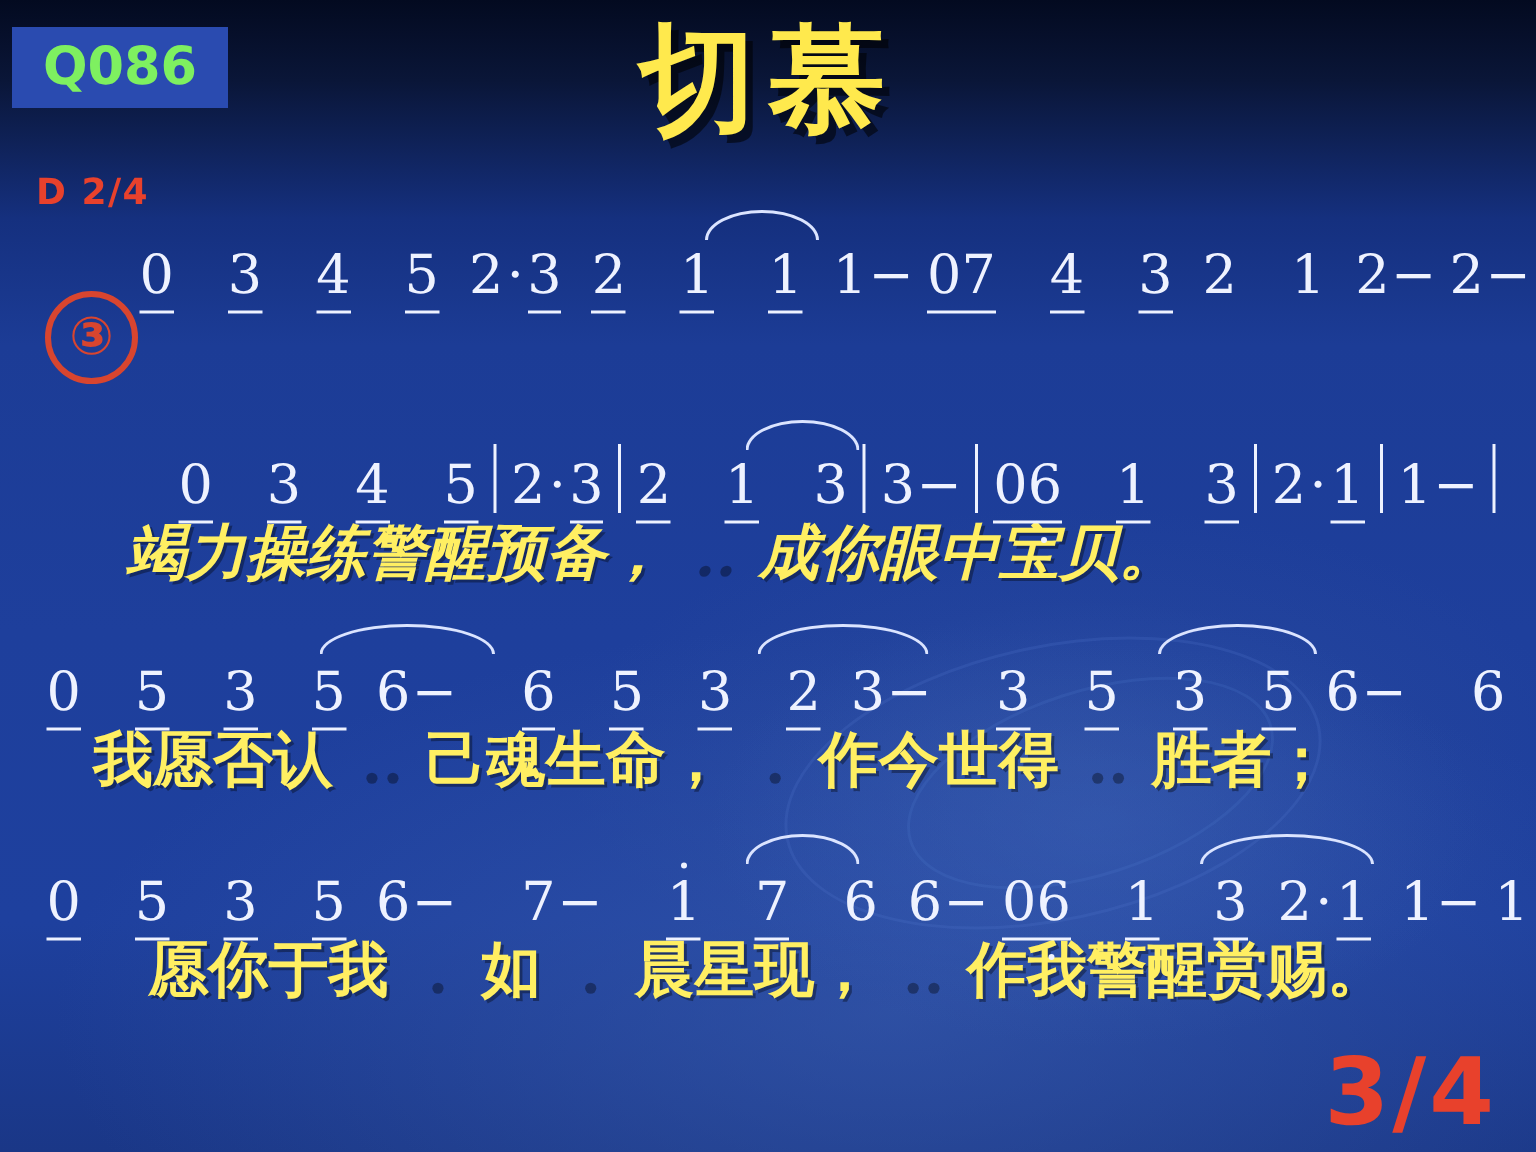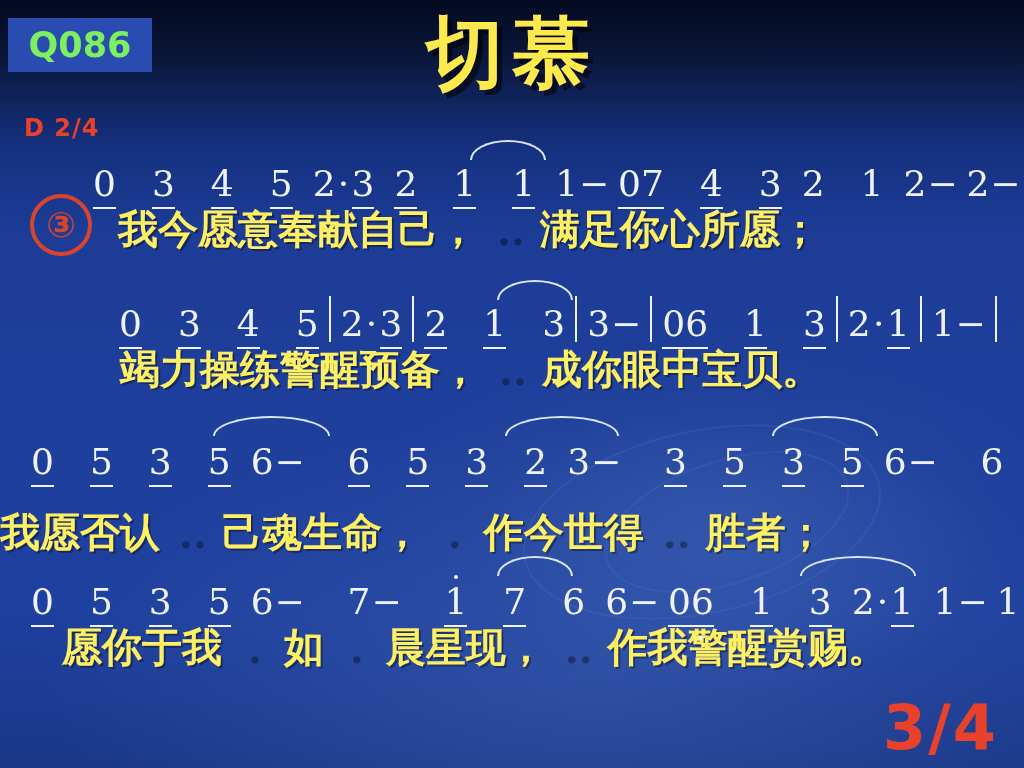--- a/index.html
+++ b/index.html
@@ -263,25 +263,20 @@
       <span class="note"><span class="glyph">1</span></span>
       <span class="bar"></span>
       <span class="note"><span class="glyph">2</span></span>
       <span class="dash">−</span>
       <span class="bar"></span>
       <span class="note"><span class="glyph">2</span></span>
       <span class="dash">−</span>
       <span class="bar"></span>
     </div>
     <div class="tie" style="left:470px; top:-8px; width:72px;"></div>
-    <div class="lyrics-row" style="padding-left:118px;">
-      <span>我今愿意奉献自己，</span>
-      <span class="gap" style="font-size:40px;">..</span>
-      <span>满足你心所愿；</span>
-    </div>
   </div>
 
   <div class="stave" style="left:0; top:288px;">
     <div class="notes-row" style="padding-left:118px;">
       <span class="note beam"><span class="glyph">0</span></span>
       <span class="gap">.</span>
       <span class="note beam"><span class="glyph">3</span></span>
       <span class="gap">.</span>
       <span class="note beam"><span class="glyph">4</span></span>
       <span class="gap">.</span>
@@ -308,21 +303,21 @@
       <span class="bar"></span>
       <span class="note"><span class="glyph">2</span></span>
       <span class="dotsep">·</span>
       <span class="note beam"><span class="glyph">1</span></span>
       <span class="bar"></span>
       <span class="note"><span class="glyph">1</span></span>
       <span class="dash">−</span>
       <span class="bar"></span>
     </div>
     <div class="tie" style="left:497px; top:-8px; width:72px;"></div>
-    <div class="lyrics-row" style="padding-left:120px;">
+    <div class="lyrics-row" style="padding-left:84px;font-style:italic;">
       <span>竭力操练警醒预备，</span>
       <span class="gap" style="font-size:40px;">..</span>
       <span>成你眼中宝贝。</span>
     </div>
   </div>
 
   <div class="stave" style="left:0; top:426px;">
     <div class="notes-row" style="padding-left:30px;">
       <span class="note beam"><span class="glyph">0</span></span>
       <span class="gap">.</span>
@@ -363,21 +358,21 @@
       <span class="note"><span class="glyph">6</span></span>
       <span class="gap">.</span>
 
       <span class="bar"></span>
 
       <span class="bar"></span>
     </div>
     <div class="tie" style="left:213px; top:-10px; width:113px;"></div>
     <div class="tie" style="left:505px; top:-10px; width:110px;"></div>
     <div class="tie" style="left:772px; top:-10px; width:102px;"></div>
-    <div class="lyrics-row" style="margin-top:25px;">
+    <div class="lyrics-row" style="padding-left:62px;">
       <span>我愿否认</span>
       <span class="gap" style="font-size:40px;">..</span>
       <span>己魂生命，</span>
       <span class="gap" style="font-size:40px;">.</span>
       <span>作今世得</span>
       <span class="gap" style="font-size:40px;">..</span>
       <span>胜者；</span>
     </div>
   </div>
 
@@ -421,21 +416,21 @@
       <span class="note"><span class="glyph">1</span></span>
       <span class="dash">−</span>
       <span class="bar"></span>
       <span class="note"><span class="glyph">1</span></span>
       <span class="gap">.</span>
 
       <span class="bar"></span>
     </div>
     <div class="tie" style="left:497px; top:-10px; width:72px;"></div>
     <div class="tie" style="left:800px; top:-10px; width:112px;"></div>
-    <div class="lyrics-row" style="padding-left:62px;">
+    <div class="lyrics-row" style="padding-left:62px;margin-left:37px;">
       <span>愿你于我</span>
       <span class="gap" style="font-size:40px;">.</span>
       <span>如</span>
       <span class="gap" style="font-size:40px;">.</span>
       <span>晨星现，</span>
       <span class="gap" style="font-size:40px;">..</span>
       <span>作我警醒赏赐。</span>
     </div>
   </div>
 

